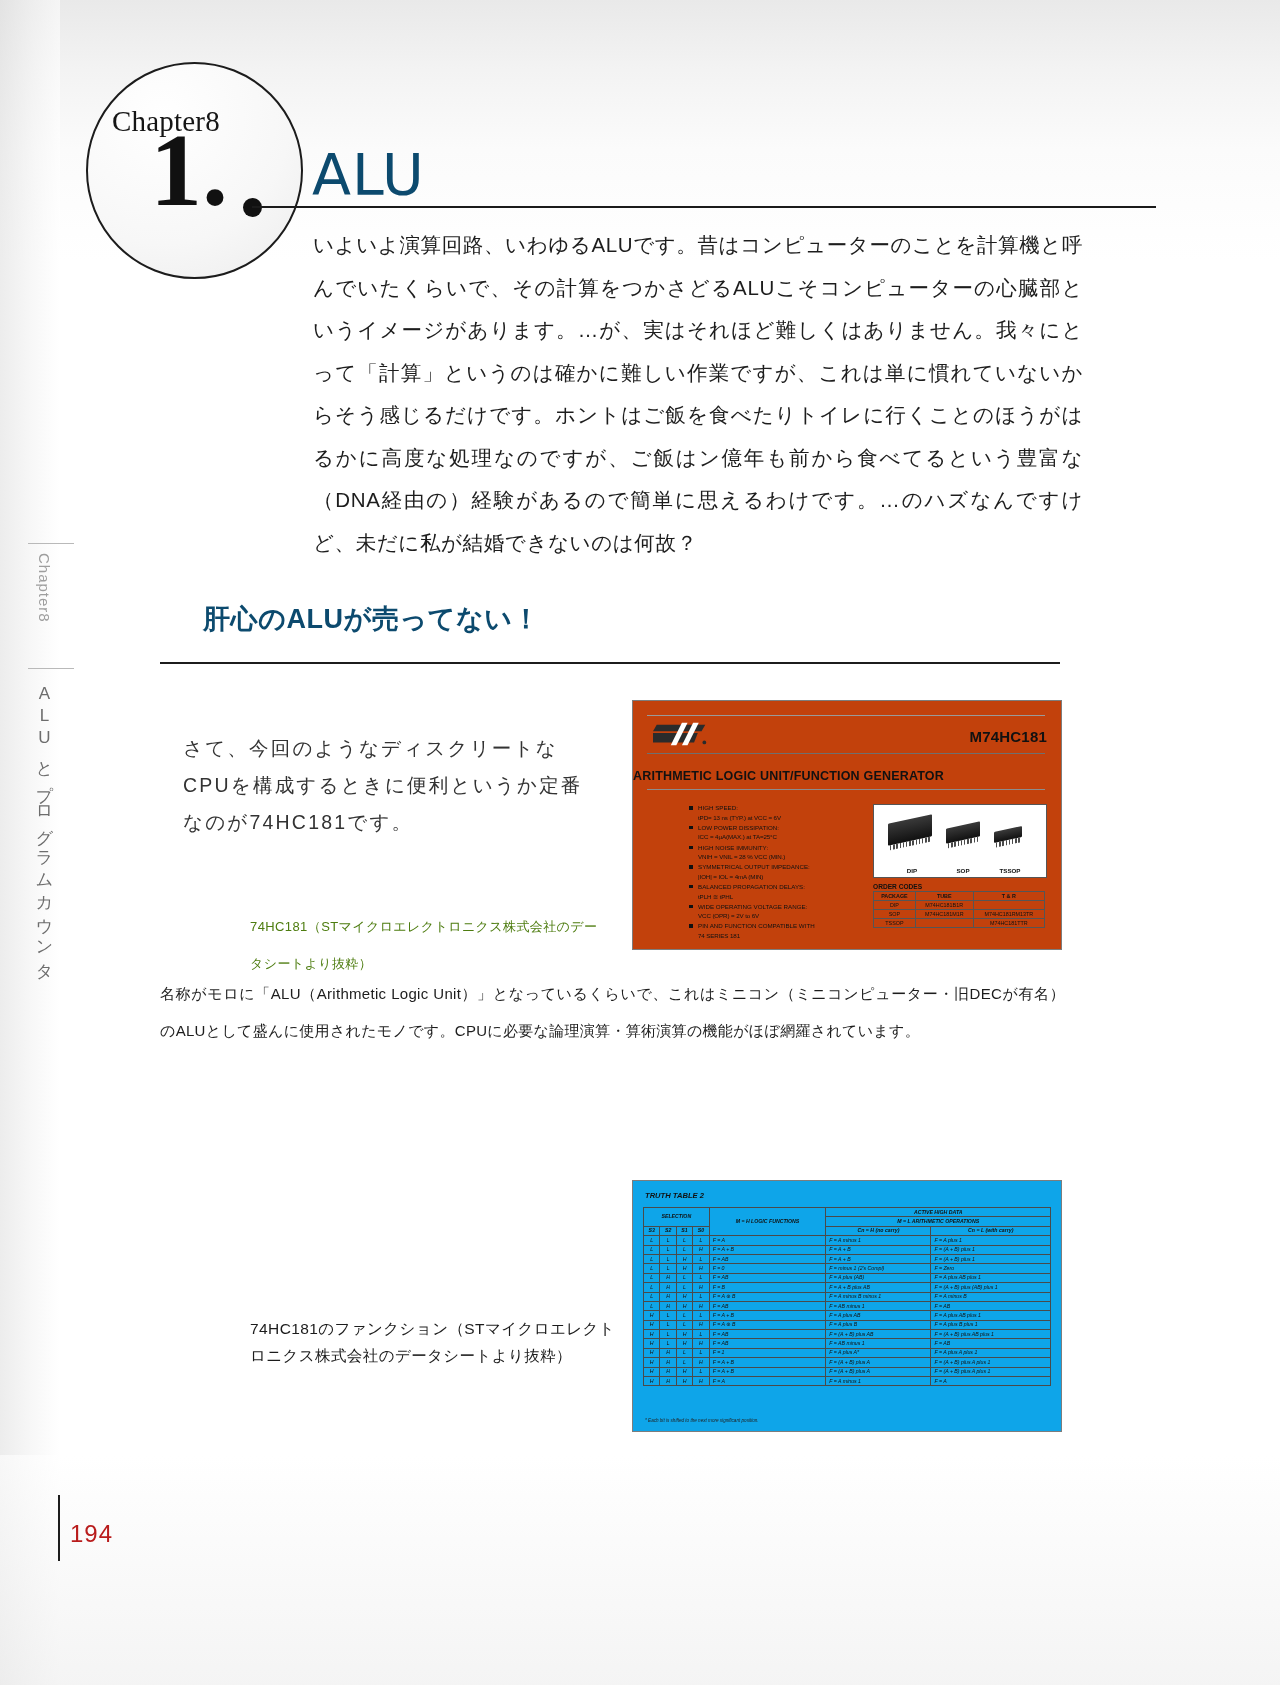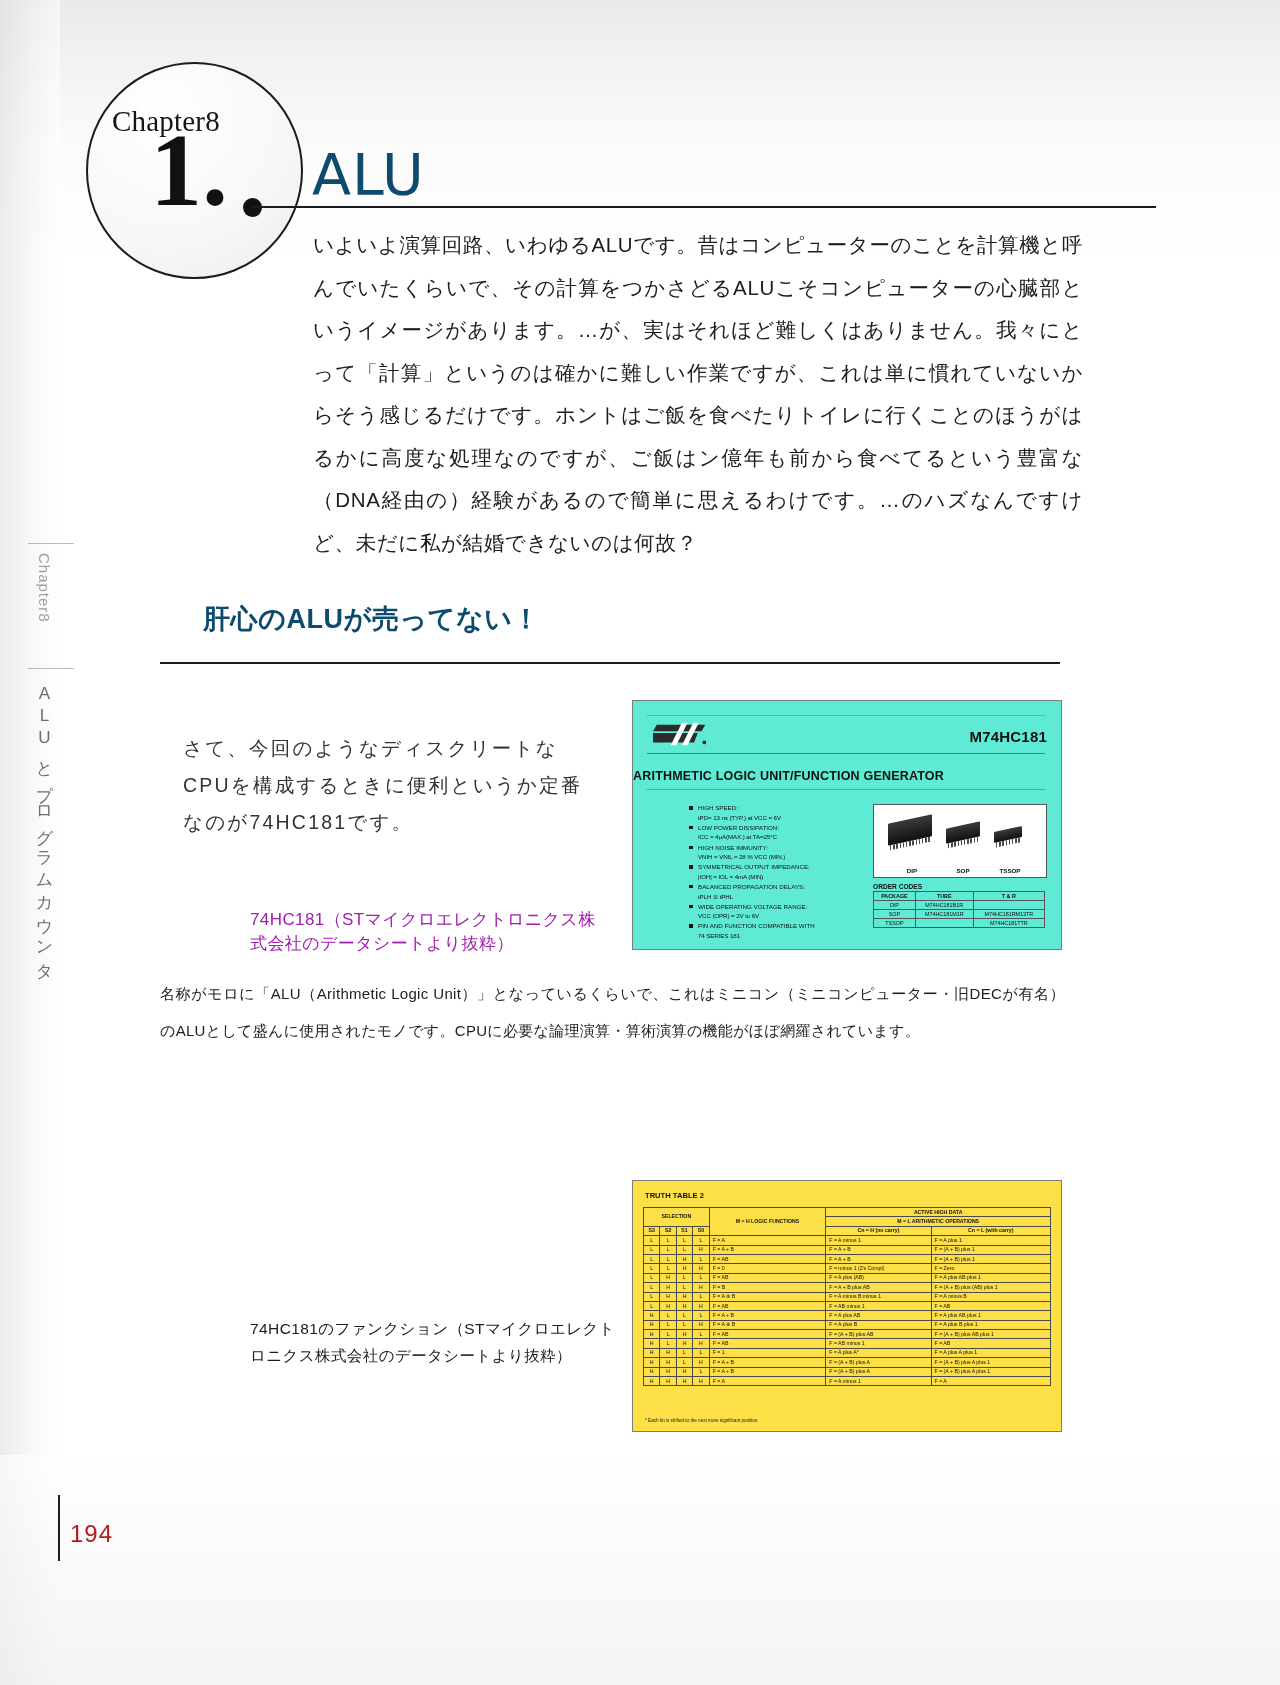--- a/index.html
+++ b/index.html
@@ -87,34 +87,34 @@
   }
   .sub-rule{position:absolute;left:160px;top:662px;width:900px;height:2px;background:#1c1c1c;}
 
   
   .col-text{
     position:absolute;left:183px;top:730px;width:420px;
     font-size:19.5px;line-height:37px;letter-spacing:2.2px;color:#333;
   }
   .fig-caption-1{
     position:absolute;left:250px;top:908px;width:360px;
-    font-size:17px;line-height:24px;letter-spacing:.4px;color:#a21caf;
+    font-size:13px;line-height:37px;letter-spacing:.4px;color:#4d7c0f;
   }
 
   
   .mid-para{
     position:absolute;left:160px;top:975px;width:905px;
     font-size:15px;line-height:37px;letter-spacing:.3px;color:#1d1d1d;
     text-align:justify;
   }
 
   
   .ds{
     position:absolute;left:632px;top:700px;width:428px;height:248px;
-    border:1px solid #7d7d7d;background:#5eead4;
+    border:1px solid #7d7d7d;background:#c2410c;
   }
   .ds-inner{position:absolute;inset:0;padding:8px 10px;box-sizing:border-box;}
   .st-logo{
     position:absolute;left:20px;top:20px;width:56px;height:26px;
   }
   .ds-part{
     position:absolute;right:14px;top:27px;
     font-size:15px;font-weight:700;letter-spacing:.2px;color:#111;
   }
   .ds-rule1{position:absolute;left:14px;top:14px;width:398px;height:1px;background:#9a9a9a;}
@@ -156,21 +156,21 @@
     border-collapse:collapse;font-size:5.4px;color:#111;
   }
   .order-table th,.order-table td{
     border:.6px solid #555;padding:1px 2px;text-align:center;font-weight:400;
   }
   .order-table th{font-weight:700;}
 
   
   .tt{
     position:absolute;left:632px;top:1180px;width:428px;height:250px;
-    border:1px solid #7d7d7d;background:#fde047;
+    border:1px solid #7d7d7d;background:#0ea5e9;font-style:italic;
   }
   .tt-title{
     position:absolute;left:12px;top:10px;font-size:7.6px;font-weight:700;color:#111;
   }
   .tt-table{
     position:absolute;left:10px;top:26px;width:408px;
     border-collapse:collapse;font-size:5.2px;color:#111;
     font-family:"Liberation Sans","DejaVu Sans",sans-serif;
   }
   .tt-table th,.tt-table td{

